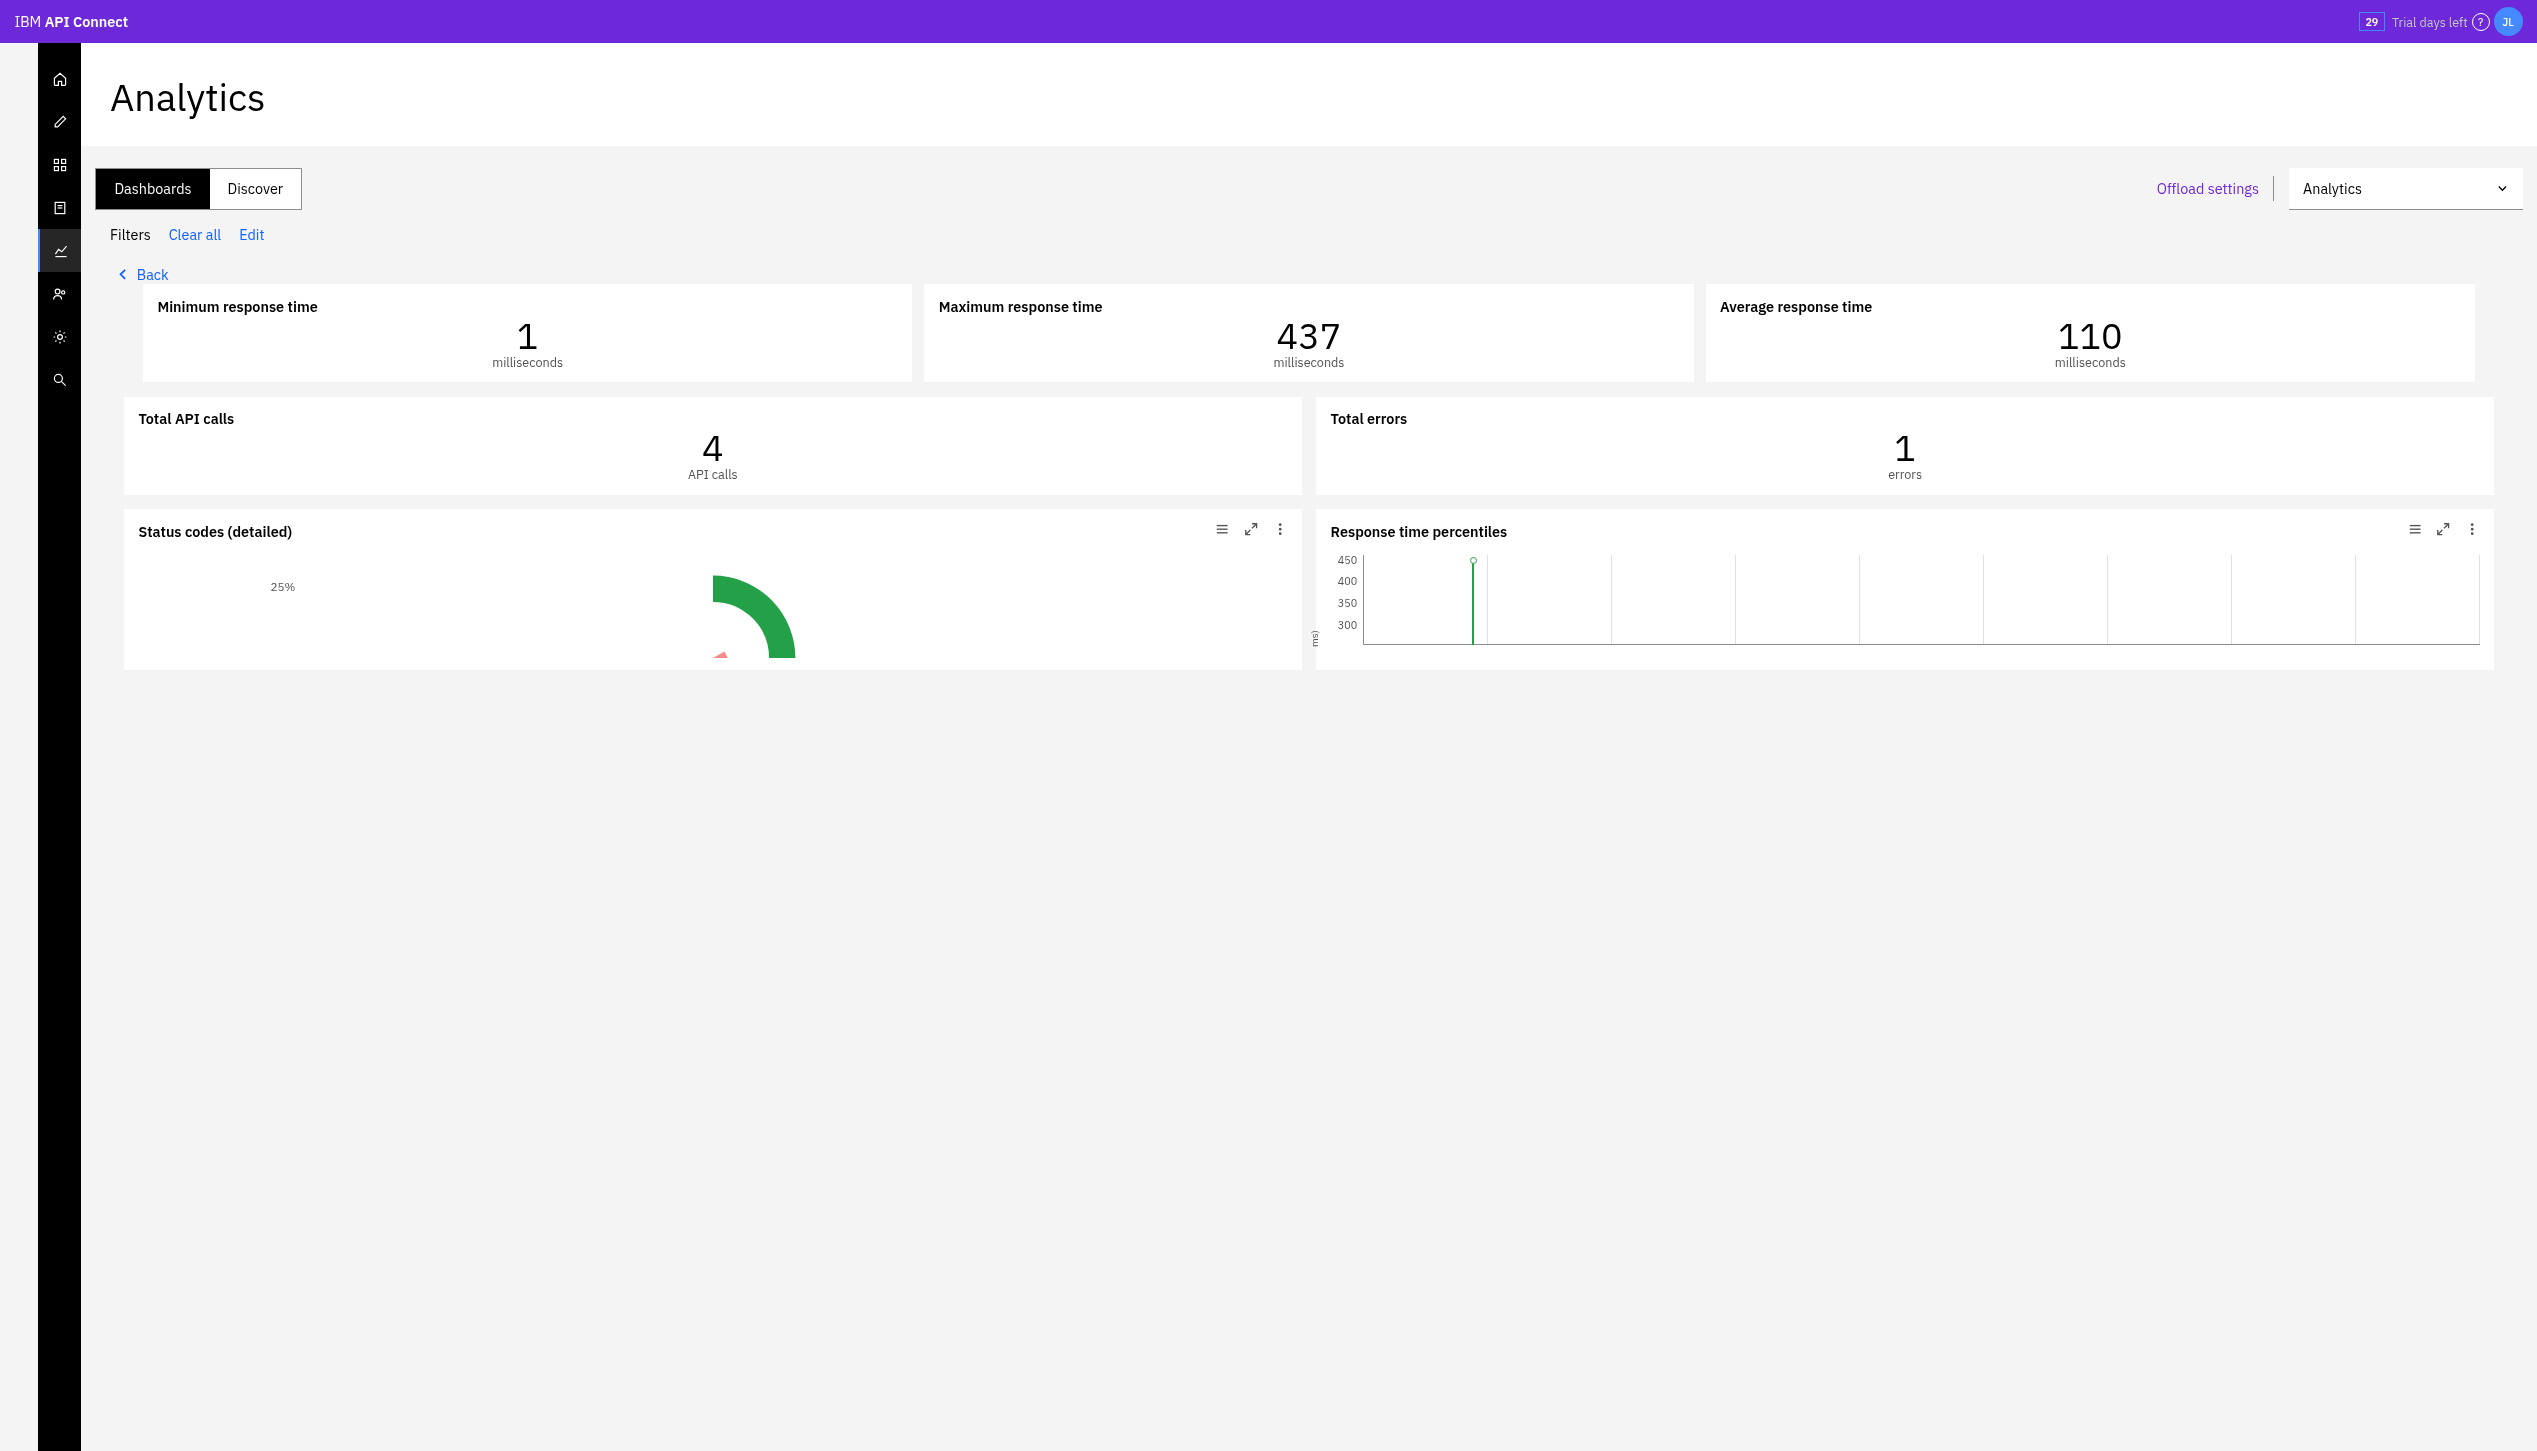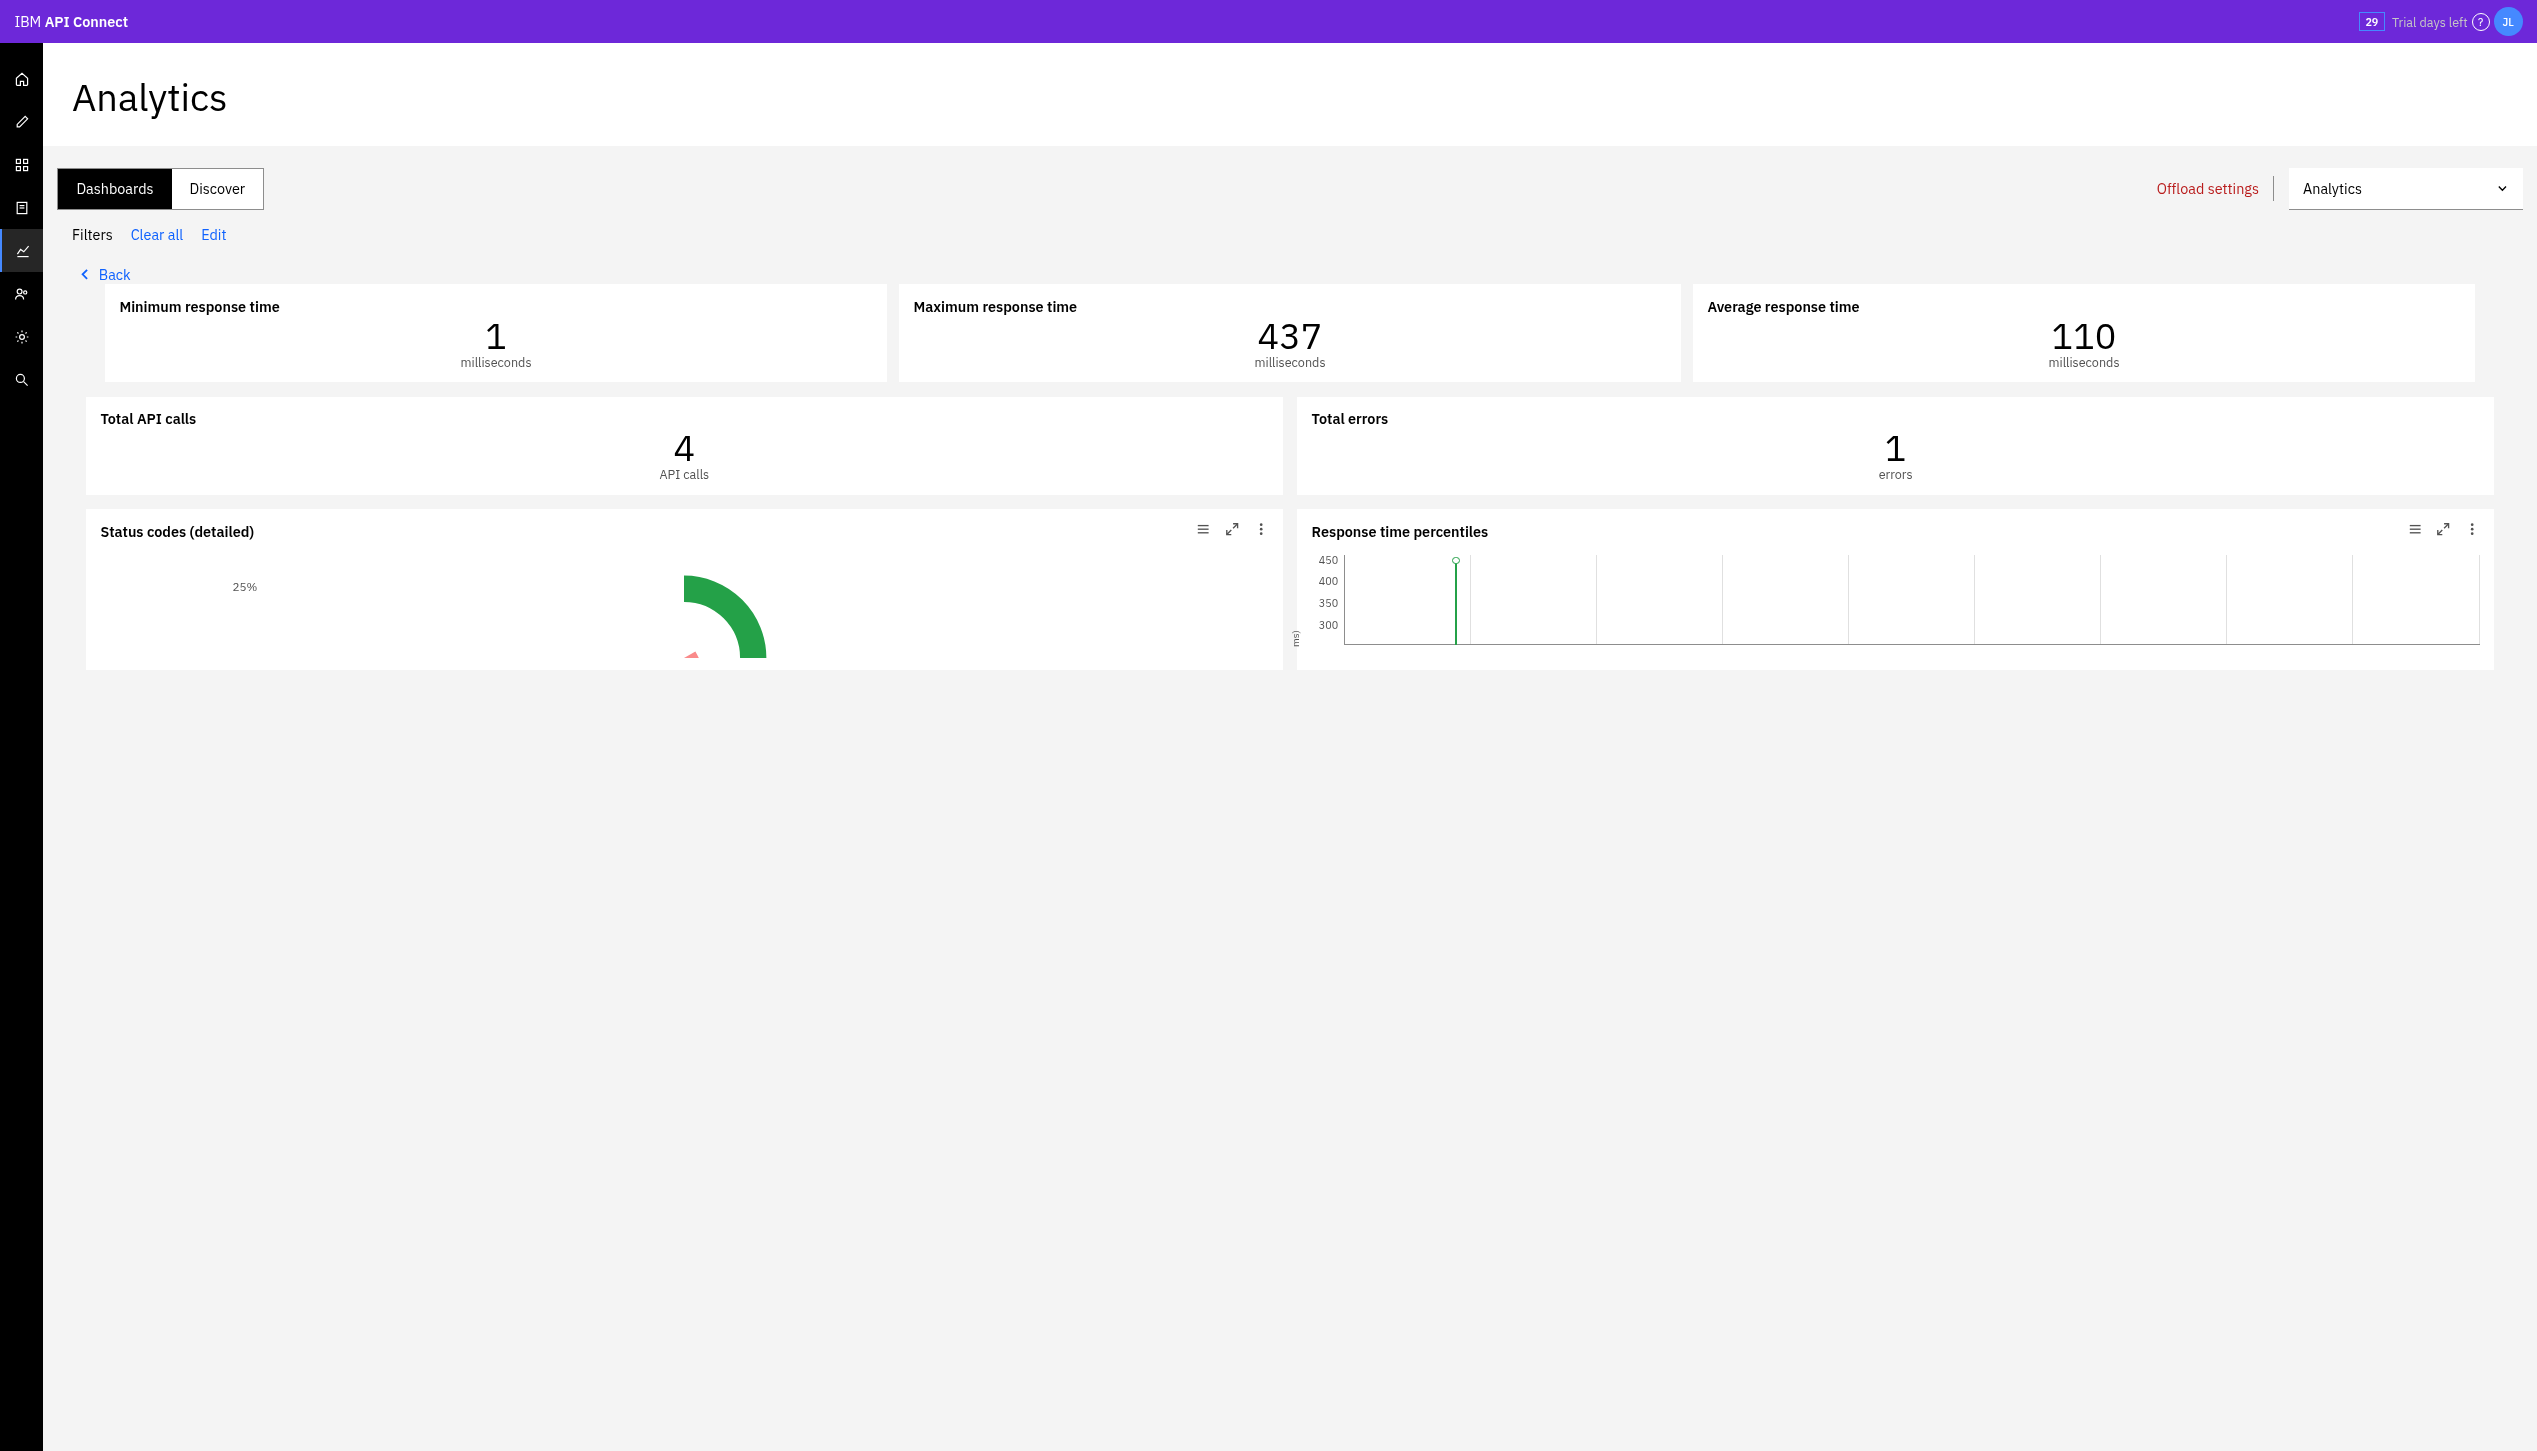--- a/index.html
+++ b/index.html
@@ -67,20 +67,21 @@
       display: flex;
       align-items: center;
       justify-content: center;
       font-size: 10.8px;
       font-weight: 500;
       cursor: pointer;
     }
     .layout {
       display: flex;
       height: calc(100vh - 43px);
+      margin-left: 38px;
     }
     .sidebar {
       width: 43px;
       background: #000;
       display: flex;
       flex-direction: column;
       padding-top: 14.4px;
     }
     .sidebar-item {
       width: 43px;
@@ -132,21 +133,21 @@
       background: #000;
       color: #fff;
       text-align: center;
     }
     .toolbar-right {
       display: flex;
       align-items: center;
       gap: 14.4px;
     }
     .offload-link {
-      color: #b91c1c;
+      color: #6d28d9;
       font-size: 14.4px;
       cursor: pointer;
     }
     .vdivider {
       width: 0.9px;
       height: 25px;
       background: #8d8d8d;
     }
     .analytics-select {
       background: #fff;

